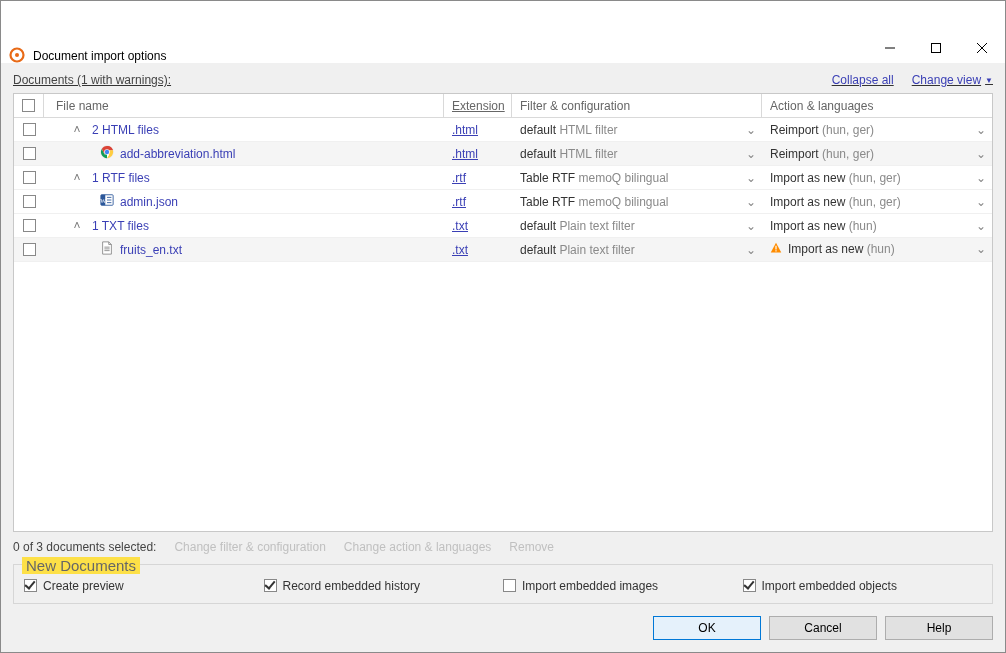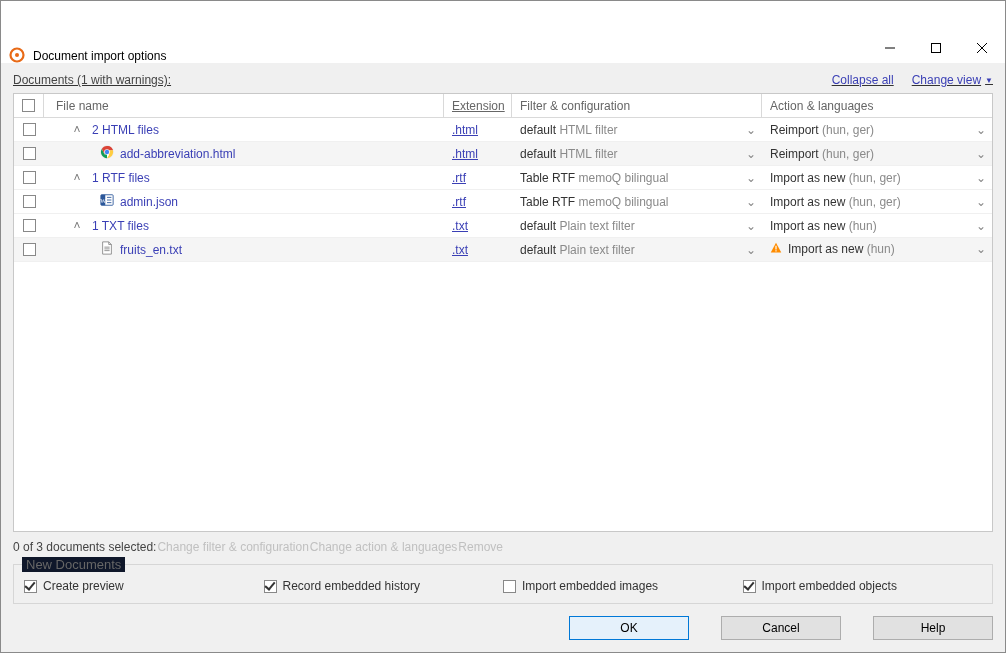--- a/index.html
+++ b/index.html
@@ -39,28 +39,28 @@
   .filelink  { color:#3a3fb5; }
   .chev { width:10px; text-align:center; color:#7a7a7a; margin-right:4px; cursor:pointer; }
   .indent1 { padding-left: 28px !important; display:flex; align-items:center; gap:6px; }
   .indent2 { padding-left: 56px !important; display:flex; align-items:center; gap:6px; }
   .combo { position:relative; display:flex; align-items:flex-start; width:100%; padding-right:16px; }
   .combo .caret { position:absolute; right:6px; color:#888; pointer-events:none; }
   .gray { color:#8a8a8a; }
   .cbx { width:13px; height:13px; border:1px solid #888; background:#fff; display:inline-block; position:relative; }
   .cbx.checked::after { content:""; position:absolute; left:2px; top:-1px; width:4px; height:8px; border:solid #333; border-width:0 2px 2px 0; transform:rotate(40deg); }
   .warn-icon { width:12px; height:12px; }
-  .below { margin-top:8px; color:#444; display:flex; align-items:center; gap:1px; }
+  .below { margin-top:8px; color:#444; display:flex; align-items:center; gap:18px; }
   .disabled { color:#c0c0c0; }
   .fieldset { margin-top:10px; border:1px solid #d6d6d6; position:relative; padding:14px 10px 10px 10px; }
-  .fieldset .legend { position:absolute; top:-8px; left:8px; background:#0f172a; padding:0 4px; color:#666; font-size:13px; }
+  .fieldset .legend { position:absolute; top:-8px; left:8px; background:#fde047; padding:0 4px; color:#666; font-size:15px; }
   .optrow { display:flex; }
-  .opt { display:flex; align-items:flex-end; gap:6px; width:250px; color:#333; }
+  .opt { display:flex; align-items:flex-start; gap:6px; width:250px; color:#333; }
   .btnrow { display:flex; justify-content:flex-end; gap:8px; margin-top:12px; }
-  .btn { width:120px; height:24px; border:1px solid #adadad; background:#e1e1e1; display:flex; align-items:center; justify-content:center; color:#000; cursor:pointer;margin-left:24px; }
+  .btn { width:108px; height:24px; border:1px solid #adadad; background:#e1e1e1; display:flex; align-items:center; justify-content:center; color:#000; cursor:pointer; }
   .btn.primary { border:1px solid #0078d7; background:#e5f1fb; }
   .file-icon { width:14px; height:14px; flex-shrink:0; }
 </style>
 </head>
 <body>
 
 <div class="window">
   <div class="titlebar">
     <span class="app-icon">
       <svg viewBox="0 0 16 16">

